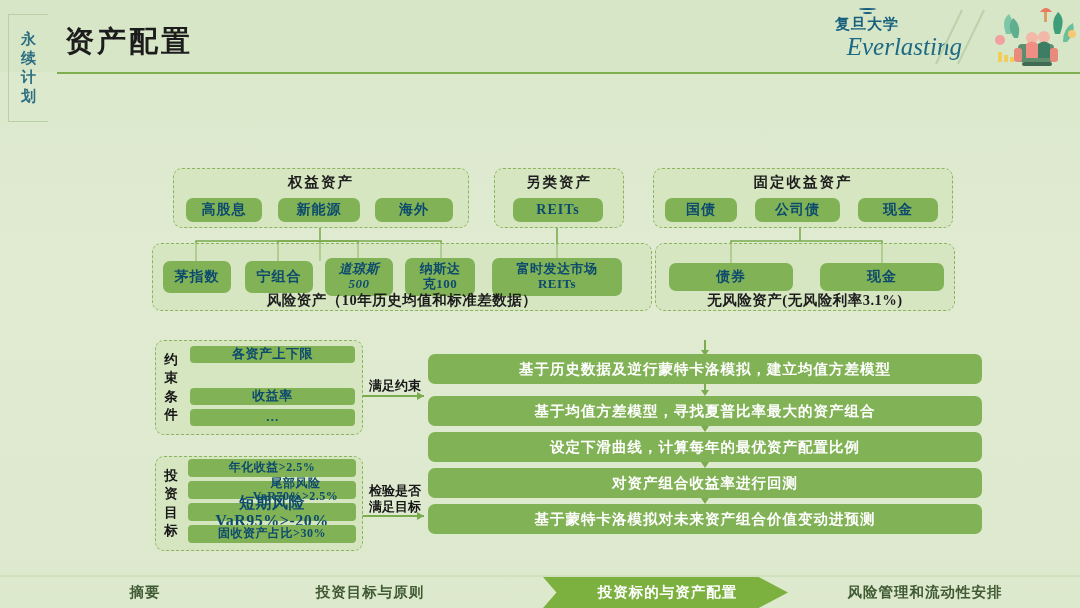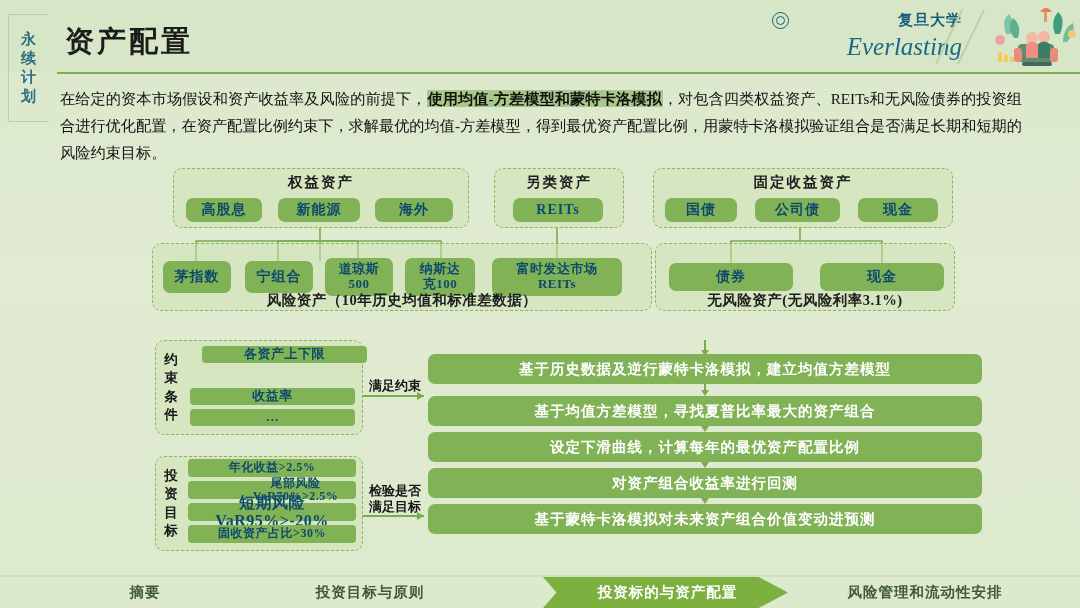--- a/index.html
+++ b/index.html
@@ -41,21 +41,21 @@
   .side-tag span {
     font-size:15px; color:#2d6f82; font-weight:bold; line-height:1.12;
     font-family:"Liberation Serif","DejaVu Serif",serif;
   }
 
   
   .brand {
     position:absolute; right:118px; top:8px; width:190px; height:58px;
     text-align:right;
   }
-  .brand-row { display:flex; align-items:center; justify-content:space-between; gap:5px; height:24px;}
+  .brand-row { display:flex; align-items:center; justify-content:space-between; gap:5px; height:24px;flex-direction:column;}
   .seal { width:17px; height:17px; border-radius:50%; border:1.6px solid #16607f; position:relative; }
   .seal::after{ content:""; position:absolute; left:3px; top:3px; right:3px; bottom:3px;
     border-radius:50%; border:1px solid #16607f; }
   .brand-cn { font-size:15px; color:#17607e; font-weight:bold; letter-spacing:1px;
     font-family:"Liberation Serif","DejaVu Serif",serif; }
   .brand-en { font-size:25px; color:#1d6a86; font-style:italic; line-height:1.0; margin-top:2px;
     font-family:"Liberation Serif","DejaVu Serif",serif; }
   .slashes { position:absolute; right:92px; top:6px; width:60px; height:62px; }
 
   .illus { position:absolute; right:0px; top:4px; width:92px; height:68px; }
@@ -178,21 +178,20 @@
       <circle cx="56" cy="33" r="6" fill="#f4b8a8"></circle>
       <path d="M38 40 q6 -5 12 0 l0 14 l-12 0 z" fill="#f08e84"></path>
       <path d="M50 40 q6 -5 12 0 l0 14 l-12 0 z" fill="#3c7d63"></path>
       <rect x="10" y="48" width="4" height="10" fill="#f2cd5c"></rect>
       <rect x="16" y="51" width="4" height="7" fill="#f2cd5c"></rect>
       <rect x="22" y="53" width="4" height="5" fill="#f2cd5c"></rect>
       <rect x="34" y="58" width="30" height="4" rx="2" fill="#3f6b52"></rect>
     </g>
   </svg>
 
-  <div class="intro"><span>在给定的资本市场假设和资产收益率及风险的前提下，</span><span class="hl">使用均值-方差模型和蒙特卡洛模拟</span><span>，对包含四类权益资产、REITs和无风险债券的投资组合进行优化配置，在资产配置比例约束下，求解最优的均值-方差模型，得到最优资产配置比例，用蒙特卡洛模拟验证组合是否满足长期和短期的风险约束目标。</span></div>
 
   <svg class="lines">
 
     <path d="M320 228 L320 241" stroke="#7aab4e" stroke-width="1.6" fill="none"></path>
 
     <path d="M557 228 L557 266" stroke="#7aab4e" stroke-width="1.6" fill="none"></path>
 
     <path d="M800 228 L800 241" stroke="#7aab4e" stroke-width="1.6" fill="none"></path>
 
     <path d="M320 241 L196 241 L196 261" stroke="#7aab4e" stroke-width="1.6" fill="none"></path>
@@ -237,38 +236,38 @@
   <div class="dash-group" style="left:653px; top:168px; width:300px; height:60px;">
     <div class="grp-title">固定收益资产</div>
   </div>
   <div class="pill" style="left:665px; top:198px; width:72px; height:24px;">国债</div>
   <div class="pill" style="left:755px; top:198px; width:85px; height:24px;">公司债</div>
   <div class="pill" style="left:858px; top:198px; width:80px; height:24px;">现金</div>
 
   <div class="dash-group" style="left:152px; top:243px; width:500px; height:68px;"></div>
   <div class="pill" style="left:163px; top:261px; width:68px; height:32px;">茅指数</div>
   <div class="pill" style="left:245px; top:261px; width:68px; height:32px;">宁组合</div>
-  <div class="pill sm" style="left:325px; top:258px; width:68px; height:38px; padding:0 3px;">道琼斯<br>500</div>
+  <div class="pill sm" style="left:325px; top:258px; width:68px; height:38px; padding:0 3px;font-style:italic;">道琼斯<br>500</div>
   <div class="pill sm" style="left:405px; top:258px; width:70px; height:38px; padding:0 3px;">纳斯达<br>克100</div>
   <div class="pill sm" style="left:492px; top:258px; width:130px; height:38px; padding:12px 3px;">富时发达市场<br>REITs</div>
   <div class="caption" style="left:152px; top:291px; width:500px;">风险资产（10年历史均值和标准差数据）</div>
 
   <div class="dash-group" style="left:655px; top:243px; width:300px; height:68px;"></div>
   <div class="pill" style="left:669px; top:263px; width:124px; height:28px;">债券</div>
   <div class="pill" style="left:820px; top:263px; width:124px; height:28px;">现金</div>
   <div class="caption" style="left:655px; top:291px; width:300px;">无风险资产(无风险利率3.1%)</div>
 
   <div class="dash-group" style="left:155px; top:340px; width:208px; height:95px;"></div>
   <div class="vcol" style="left:158px; top:343px; width:26px; height:89px;">
     <span>约</span>
     <span>束</span>
     <span>条</span>
     <span>件</span>
   </div>
-  <div class="pill sm" style="left:202px; top:346px; width:165px; height:17px; border-radius:4px;">各资产上下限</div>
+  <div class="pill sm" style="left:190px; top:346px; width:165px; height:17px; border-radius:4px;">各资产上下限</div>
   <div class="pill sm" style="left:190px; top:388px; width:165px; height:17px; border-radius:4px;">收益率</div>
   <div class="pill sm" style="left:190px; top:409px; width:165px; height:17px; border-radius:4px;">…</div>
   <div class="arrow-label" style="left:364px; top:378px; width:62px;">满足约束</div>
 
   <div class="dash-group" style="left:155px; top:456px; width:208px; height:95px;"></div>
   <div class="vcol" style="left:158px; top:459px; width:26px; height:89px;">
     <span>投</span>
     <span>资</span>
     <span>目</span>
     <span>标</span>

